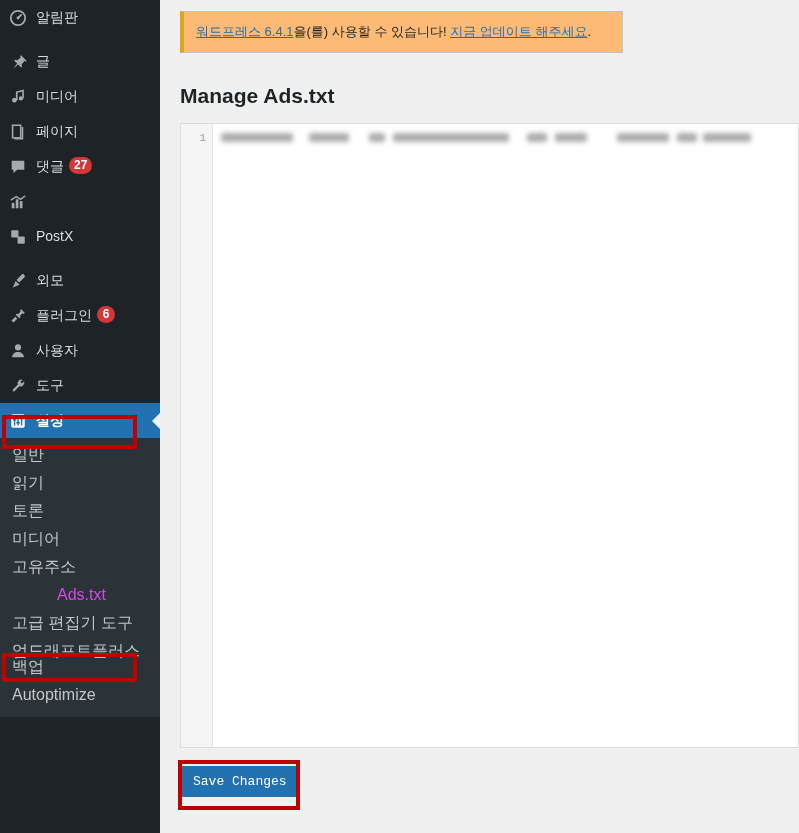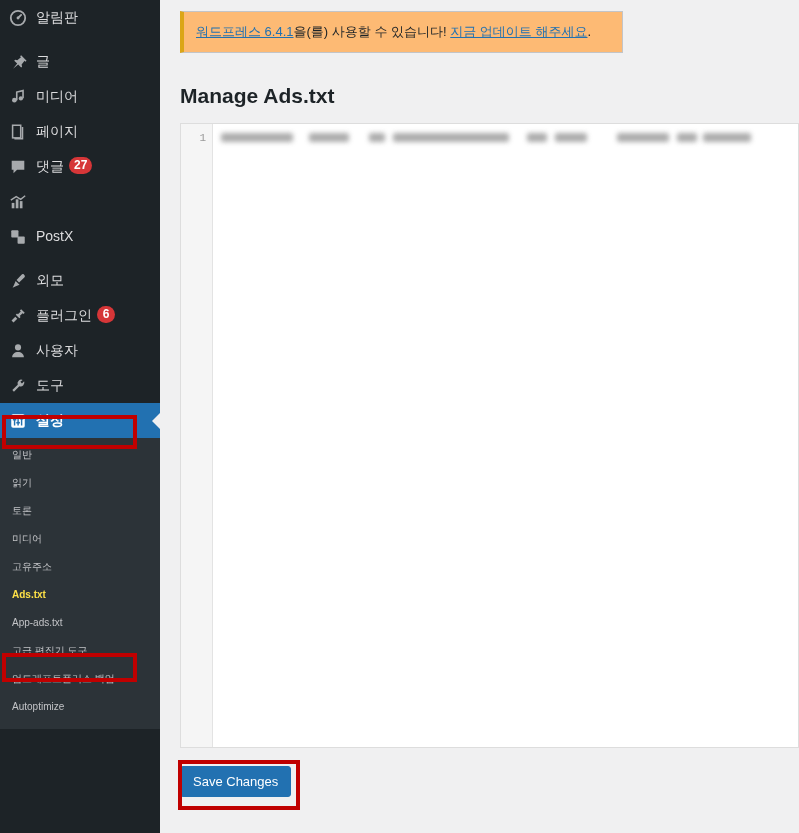--- a/index.html
+++ b/index.html
@@ -82,29 +82,30 @@
   }
   .menu-sep { height: 9px; }
 
   #submenu {
     background: #2c3338;
     padding: 3px 0 8px 0;
   }
   .sub-item {
     display: block;
     padding: 6px 0 6px 12px;
-    font-size: 10px;
+    font-size: 16px;
     line-height: 16px;
     color: #c3c4c7;
     cursor: pointer;
     position: relative;
   }
   .sub-item.current {
-    color: #fde047;
-    font-weight: bold;
+    color: #d946ef;
+    font-weight: normal;
+    margin-left: 45px;
   }
 
   
   #main {
     flex: 1;
     height: 833px;
     background: #f0f0f1;
     position: relative;
     padding: 0 0 0 20px;
     overflow: hidden;
@@ -182,21 +183,21 @@
   #save-area {
     margin-top: 18px;
     display: flex;
   }
   #save-btn {
     background: #2271b1;
     border: 1px solid #2271b1;
     border-radius: 3px;
     color: #fff;
     font-size: 13px;
-    font-family: Liberation Sans, sans-serif;
+    font-family: Liberation Mono, monospace;
     line-height: 1;
     padding: 8px 12px;
     cursor: pointer;
   }
 
   
   .anno {
     position: absolute;
     border: 4px solid #c00000;
     pointer-events: none;
@@ -330,21 +331,20 @@
           <span class="menu-arrow"></span>
         </div>
       </div>
     <div id="submenu">
         <a class="sub-item">일반</a>
         <a class="sub-item">읽기</a>
         <a class="sub-item">토론</a>
         <a class="sub-item">미디어</a>
         <a class="sub-item">고유주소</a>
         <a class="sub-item current">Ads.txt</a>
-        <a class="sub-item">App-ads.txt</a>
         <a class="sub-item">고급 편집기 도구</a>
         <a class="sub-item">업드래프트플러스 백업</a>
         <a class="sub-item">Autoptimize</a>
       </div>
   </nav>
 
   <div id="main">
 
     <div id="notice">
       <a href="#">워드프레스 6.4.1</a><span>을(를) 사용할 수 있습니다! </span><a href="#">지금 업데이트 해주세요</a><span>.</span>

